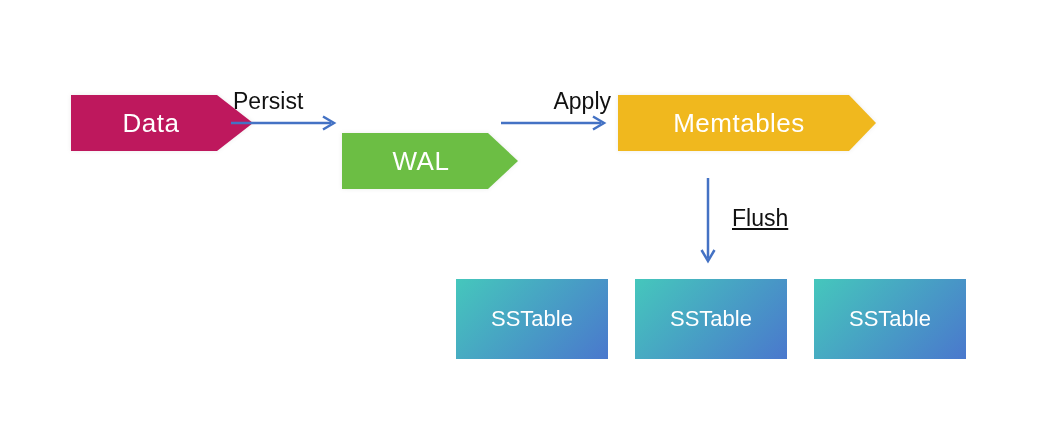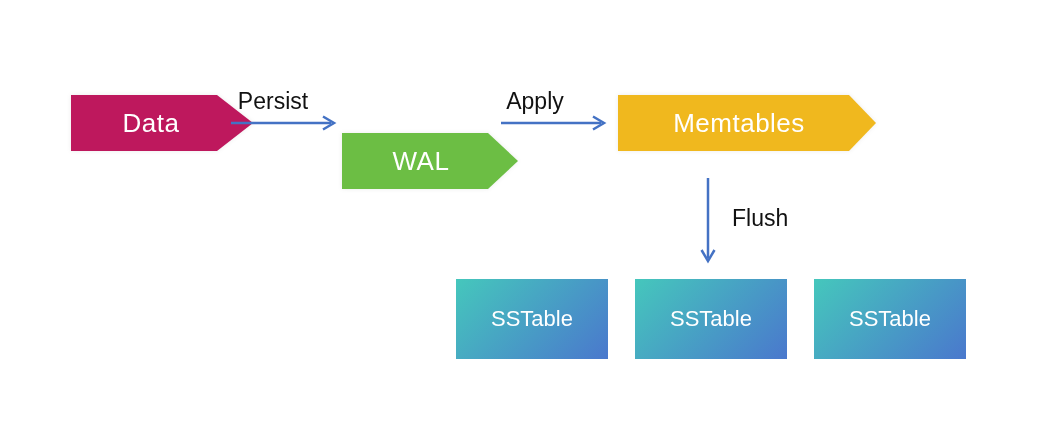--- a/index.html
+++ b/index.html
@@ -54,23 +54,23 @@
   .arrow-apply   { left: 501px; top: 113px; }
   .arrow-flush   { left: 698px; top: 178px; }
 
   
   .edge-label {
     position: absolute;
     color: #111111;
     font-size: 23px;
     white-space: nowrap;
   }
-  .label-persist { left: 218px; top: 88px; width: 110px; text-align: center; }
-  .label-apply   { left: 480px; top: 88px; width: 110px; text-align: center; }
-  .label-flush   { left: 732px; top: 205px; }
+  .label-persist { left: 233px; top: 88px; width: 110px; }
+  .label-apply   { left: 501px; top: 88px; width: 110px; text-align: right; }
+  .label-flush   { left: 732px; top: 205px; text-decoration: underline; }
 
   
   .sstable {
     position: absolute;
     top: 279px;
     width: 152px;
     height: 80px;
     background: linear-gradient(135deg, #45C7BC 0%, #4A78CD 100%);
     display: flex;
     align-items: center;

